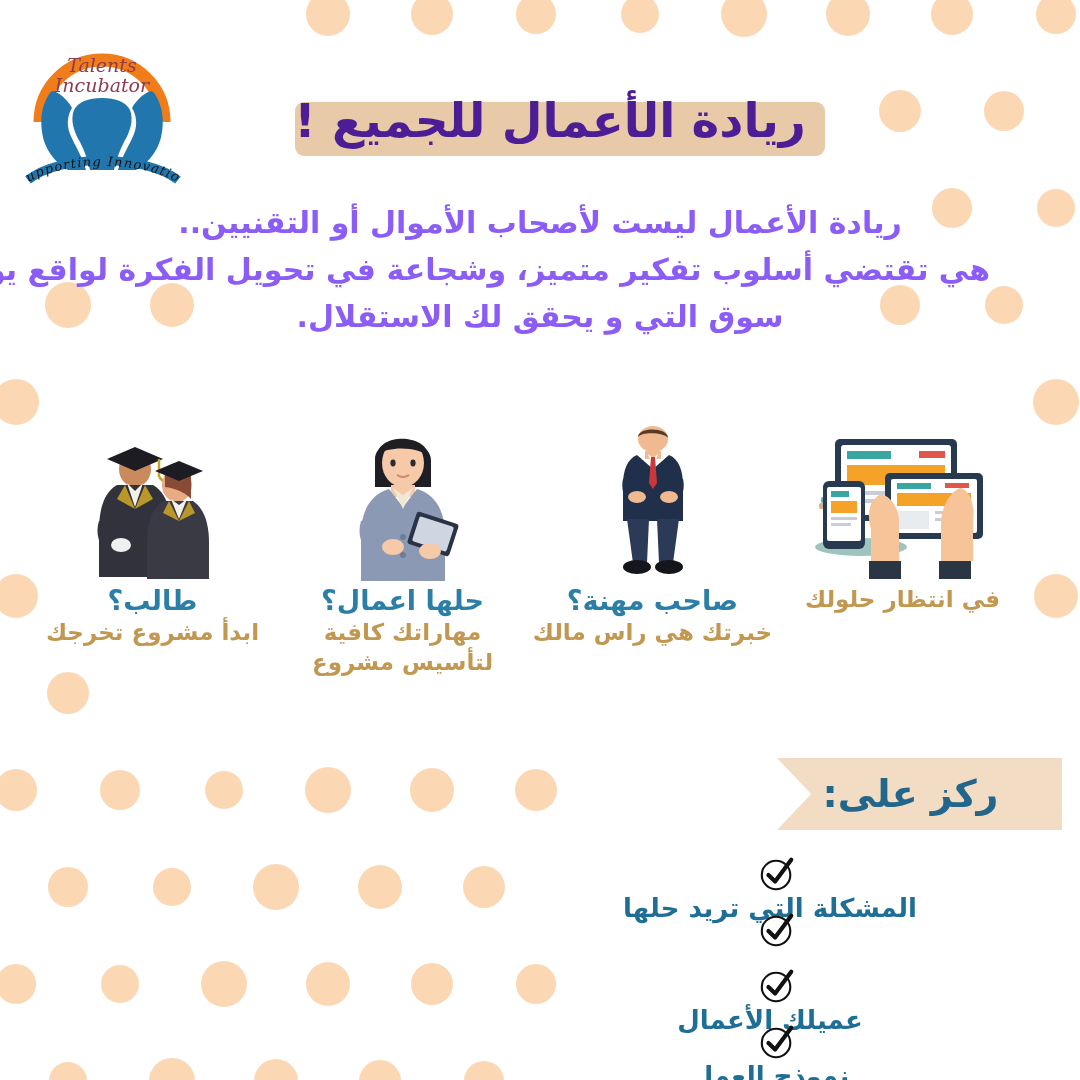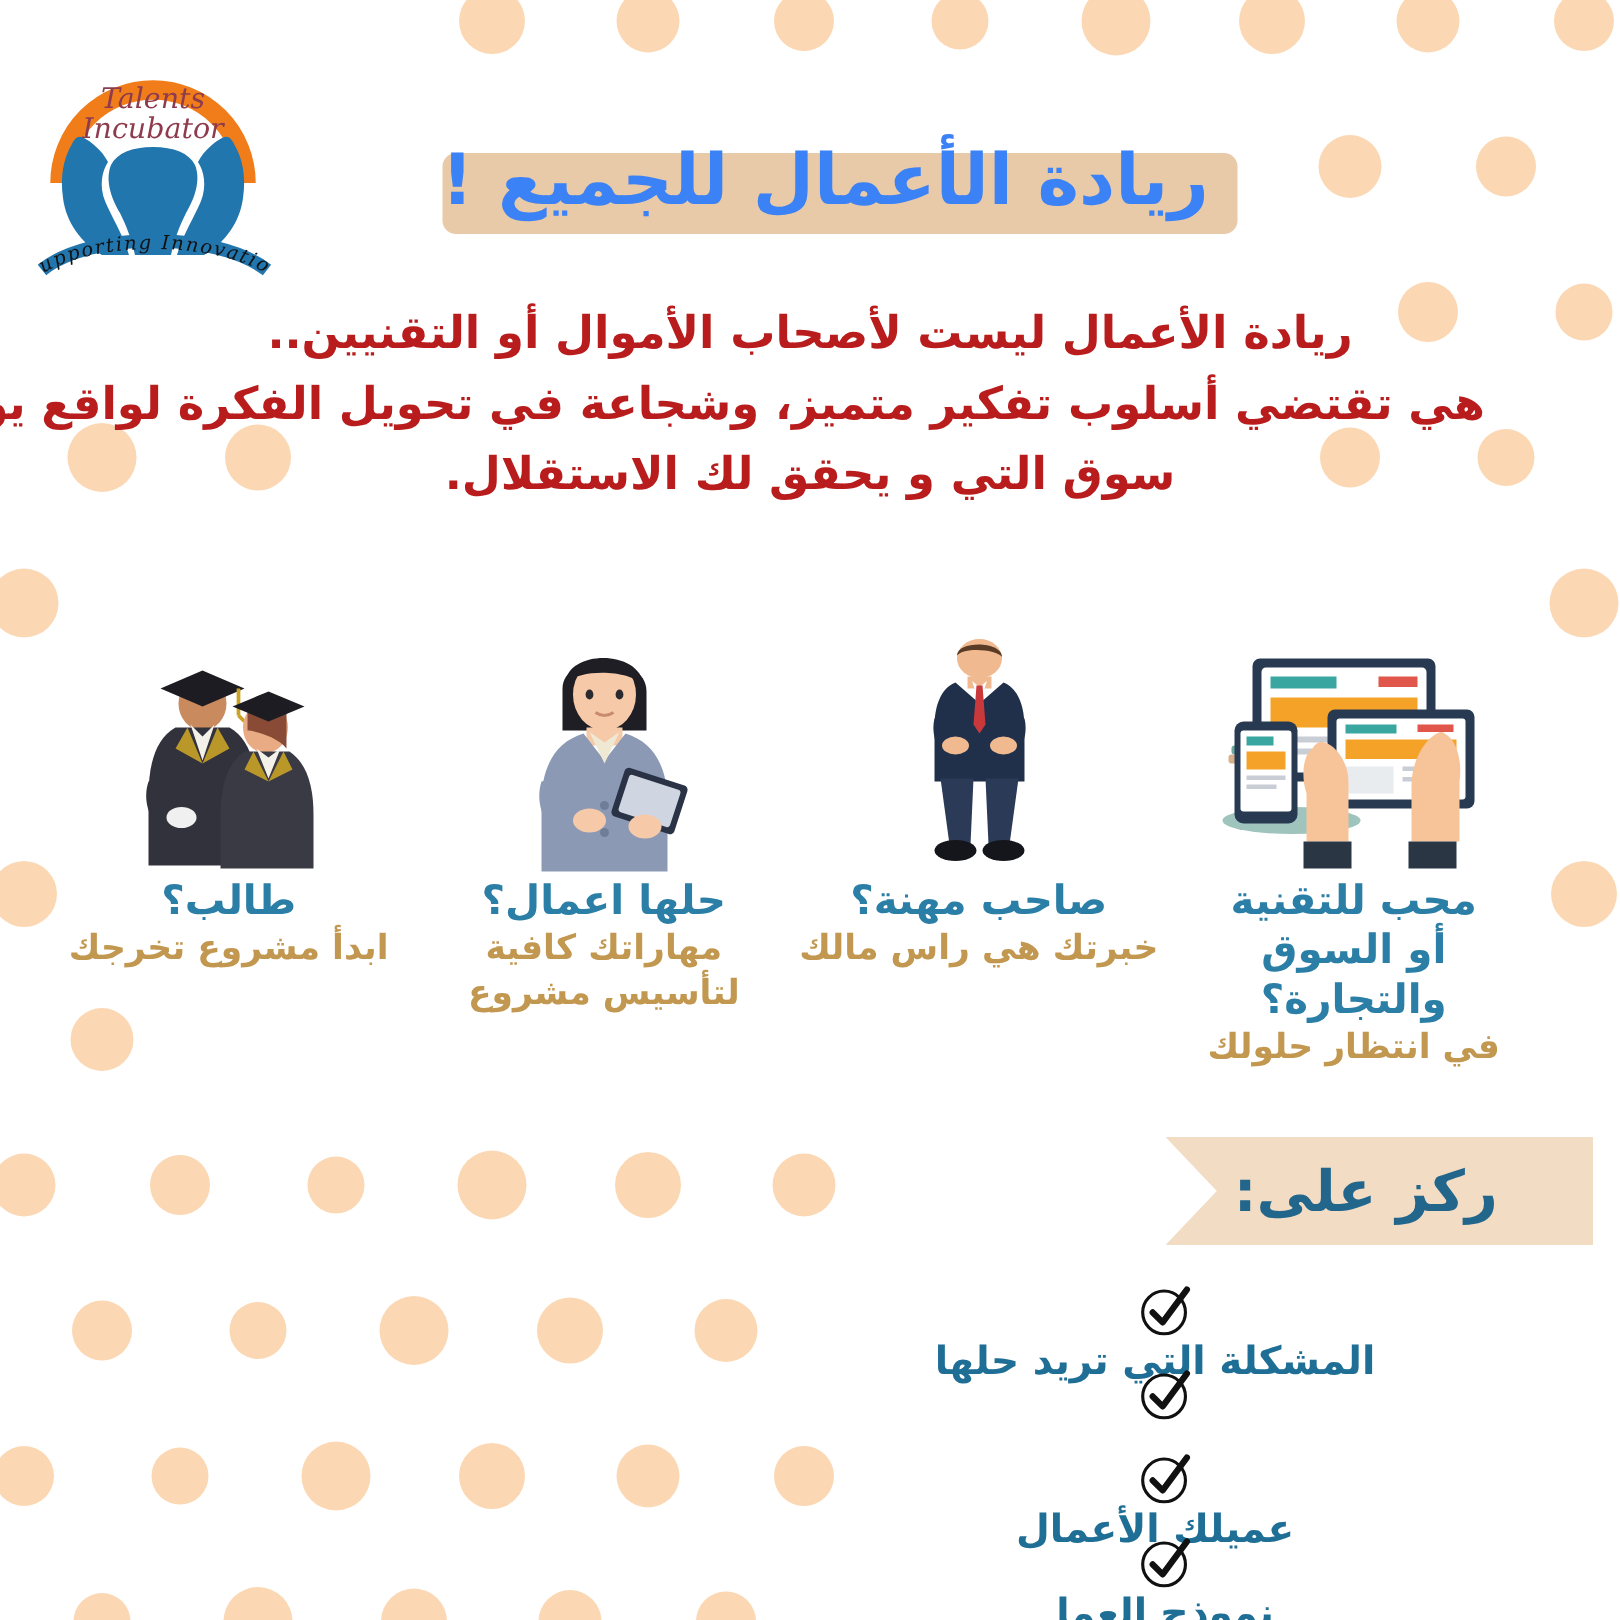--- a/index.html
+++ b/index.html
@@ -53,36 +53,36 @@
     border-radius: 9px;
     z-index: 2;
   }
   .title-text {
     position: absolute;
     right: 250px;
     top: 86px;
     width: 560px;
     z-index: 3;
     text-align: center;
-    color: #3b82f6;
+    color: #4c1d95;
     font-size: 47px;
     font-weight: bold;
     line-height: 1.5;
     letter-spacing: -0.5px;
   }
 
   
   .intro {
     position: absolute;
     right: 90px;
     top: 200px;
     width: 900px;
     z-index: 3;
     text-align: center;
-    color: #b91c1c;
+    color: #8b5cf6;
     font-size: 30px;
     font-weight: bold;
     line-height: 1.56;
   }
   .intro div { white-space: nowrap; }
 
   
   .personas {
     position: absolute;
     right: 55px;
@@ -285,24 +285,20 @@
           <rect x="84" y="68" width="74" height="13" fill="#f4a328"></rect>
           <rect x="84" y="86" width="32" height="18" fill="#e9ecef"></rect>
           <rect x="122" y="86" width="36" height="3" fill="#c9ced6"></rect>
           <rect x="122" y="93" width="36" height="3" fill="#c9ced6"></rect>
           <path d="M62 74 C56 78 54 92 58 104 L58 136 L86 136 L86 96 C86 84 78 72 70 70 C66 69 64 71 62 74 Z" fill="#f7c49a"></path>
           <path d="M150 64 C158 68 162 82 160 96 L160 136 L128 136 L128 98 C128 86 134 72 142 66 C146 63 148 62 150 64 Z" fill="#f7c49a"></path>
           <rect x="56" y="136" width="32" height="18" fill="#2a3644"></rect>
           <rect x="126" y="136" width="32" height="18" fill="#2a3644"></rect>
         </svg>
       </div>
-      <div class="persona-title">
-        <span>محب للتقنية</span><br>
-        <span>أو السوق والتجارة؟</span>
-      </div>
       <div class="persona-sub">في انتظار حلولك</div>
     </div>
 
     <div class="persona">
       <div class="persona-art">
         <svg width="120" height="160" viewBox="0 0 120 160" xmlns="http://www.w3.org/2000/svg">
           <ellipse cx="60" cy="14" rx="15" ry="13" fill="#f0b98f"></ellipse>
           <path d="M45 12 C45 2 75 2 75 13 C72 8 50 6 45 12 Z" fill="#5a3b26"></path>
           <path d="M52 26 L68 26 L68 34 L52 34 Z" fill="#f0b98f"></path>
           <path d="M44 30 C34 34 30 46 30 60 L30 96 L90 96 L90 60 C90 46 86 34 76 30 L60 44 Z" fill="#21304a"></path>

